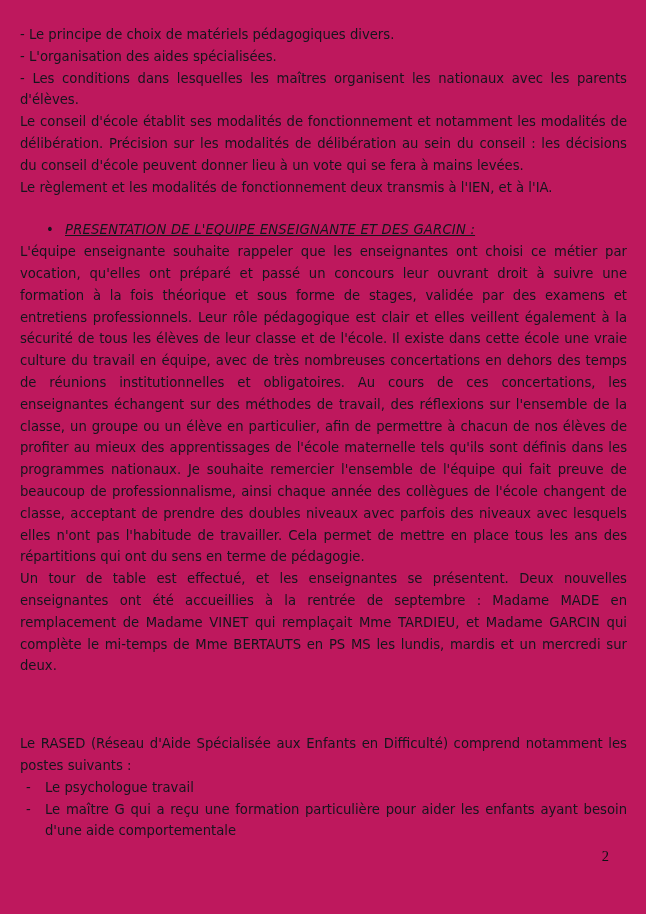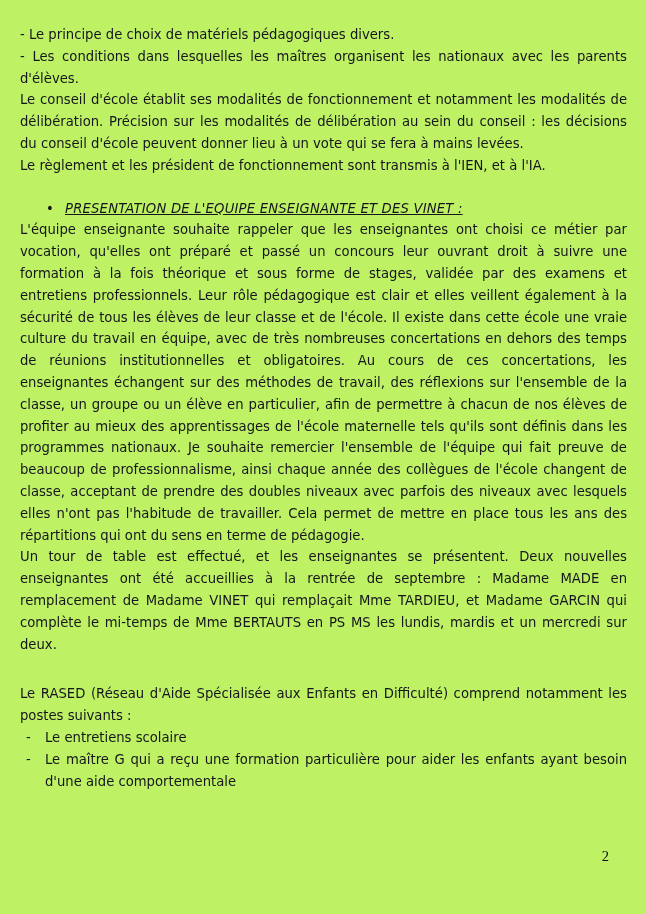--- a/index.html
+++ b/index.html
@@ -2,21 +2,21 @@
 <html><head>
 <meta charset="utf-8">
 <style>
   * { box-sizing: border-box; }
   html, body { margin: 0; padding: 0; background: #ffffff; }
 
   .page {
     position: relative;
     width: 646px;
     height: 914px;
-    background: #bef264;
+    background: #be185d;
     font-family: "DejaVu Sans", sans-serif;
     color: #15151d;
     font-size: 13.2px;
     line-height: 21.8px;
     padding: 24px 19px 0 20px;
     overflow: hidden;
   }
 
   .para {
     margin: 0;
@@ -34,21 +34,21 @@
     left: 26px;
     top: 0;
     font-style: normal;
   }
   .heading-text {
     font-style: italic;
     text-decoration: underline;
     letter-spacing: 0.2px;
   }
 
-  .gap-before-rased { margin-top: 28px; }
+  .gap-before-rased { margin-top: 56px; }
 
   .dash-item {
     position: relative;
     margin: 0;
     padding-left: 25px;
     text-align: justify;
   }
   .dash-marker {
     position: absolute;
     left: 6px;
@@ -64,38 +64,39 @@
     line-height: 18px;
     color: #101016;
   }
 </style>
 </head>
 <body>
 
 <div class="page">
 
   <p class="para">- Le principe de choix de matériels pédagogiques divers.</p>
+  <p class="para">- L'organisation des aides spécialisées.</p>
   <p class="para">- Les conditions dans lesquelles les maîtres organisent les nationaux avec les parents d'élèves.</p>
 
   <p class="para">Le conseil d'école établit ses modalités de fonctionnement et notamment les modalités de délibération. Précision sur les modalités de délibération au sein du conseil : les décisions du conseil d'école peuvent donner lieu à un vote qui se fera à mains levées.</p>
-  <p class="para">Le règlement et les président de fonctionnement sont transmis à l'IEN, et à l'IA.</p>
+  <p class="para">Le règlement et les modalités de fonctionnement deux transmis à l'IEN, et à l'IA.</p>
 
   <p class="para heading-row">
     <span class="bullet-icon">•</span>
-    <span class="heading-text">PRESENTATION DE L'EQUIPE ENSEIGNANTE ET DES VINET :</span>
+    <span class="heading-text">PRESENTATION DE L'EQUIPE ENSEIGNANTE ET DES GARCIN :</span>
   </p>
 
   <p class="para">L'équipe enseignante souhaite rappeler que les enseignantes ont choisi ce métier par vocation, qu'elles ont préparé et passé un concours leur ouvrant droit à suivre une formation à la fois théorique et sous forme de stages, validée par des examens et entretiens professionnels. Leur rôle pédagogique est clair et elles veillent également à la sécurité de tous les élèves de leur classe et de l'école. Il existe dans cette école une vraie culture du travail en équipe, avec de très nombreuses concertations en dehors des temps de réunions institutionnelles et obligatoires. Au cours de ces concertations, les enseignantes échangent sur des méthodes de travail, des réflexions sur l'ensemble de la classe, un groupe ou un élève en particulier, afin de permettre à chacun de nos élèves de profiter au mieux des apprentissages de l'école maternelle tels qu'ils sont définis dans les programmes nationaux. Je souhaite remercier l'ensemble de l'équipe qui fait preuve de beaucoup de professionnalisme, ainsi chaque année des collègues de l'école changent de classe, acceptant de prendre des doubles niveaux avec parfois des niveaux avec lesquels elles n'ont pas l'habitude de travailler. Cela permet de mettre en place tous les ans des répartitions qui ont du sens en terme de pédagogie.</p>
   <p class="para">Un tour de table est effectué, et les enseignantes se présentent. Deux nouvelles enseignantes ont été accueillies à la rentrée de septembre : Madame MADE en remplacement de Madame VINET qui remplaçait Mme TARDIEU, et Madame GARCIN qui complète le mi-temps de Mme BERTAUTS en PS MS les lundis, mardis et un mercredi sur deux.</p>
 
   <p class="para gap-before-rased">Le RASED (Réseau d'Aide Spécialisée aux Enfants en Difficulté) comprend notamment les postes suivants :</p>
 
   <p class="dash-item">
     <span class="dash-marker">-</span>
-    <span>Le entretiens scolaire</span>
+    <span>Le psychologue travail</span>
   </p>
   <p class="dash-item">
     <span class="dash-marker">-</span>
     <span>Le maître G qui a reçu une formation particulière pour aider les enfants ayant besoin d'une aide comportementale</span>
   </p>
 
   <div class="page-number">2</div>
 
 </div>
 

